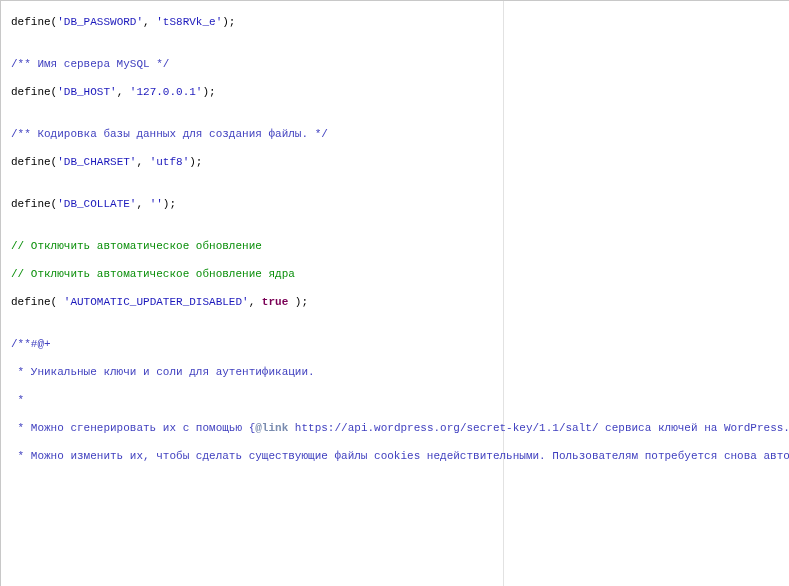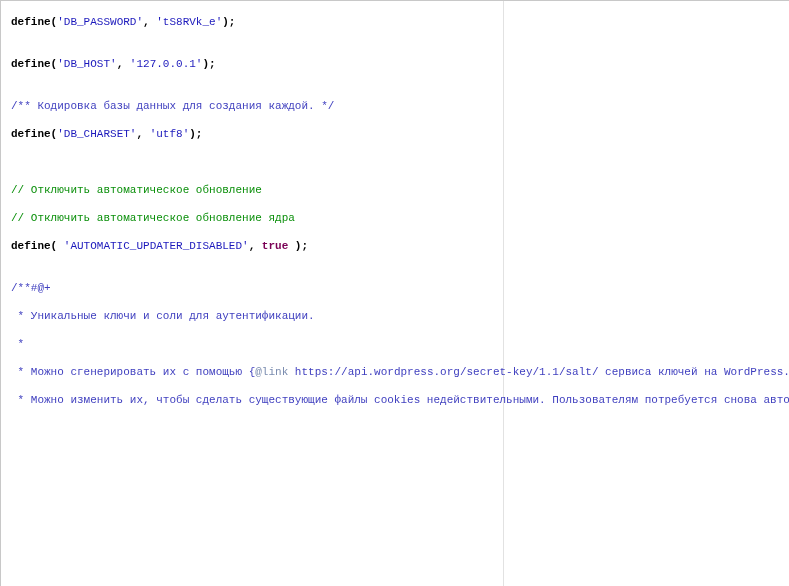--- a/index.html
+++ b/index.html
@@ -32,39 +32,41 @@
     height: 100%;
     border-left: 1px solid #e2e2e2;
     pointer-events: none;
   }
   .code {
     white-space: pre;
     position: relative;
   }
   .c-comment   { color: #0a8f0a; text-align: right; }          
   .c-doc       { color: #3f3fbf; }          
-  .c-doctag    { color: #7a8caf; font-weight: normal; margin-top: 20px; }
-  .c-name      { color: #000; font-weight: bold; }
+  .c-doctag    { color: #7a8caf; font-weight: bold; margin-top: 20px; }
+  .c-name      { color: #000; }
   .c-string    { color: #1c19bc; }
   .c-keyword   { color: #7a0055; font-weight: bold; }
   .line { display: block; }
 </style>
 </head>
 <body>
 
 <div class="editor">
   <div class="ruler"></div>
   <div class="code">
 <span class="line"><span class="c-name">define(</span><span class="c-string">'DB_PASSWORD'</span><span class="c-name">, </span><span class="c-string">'tS8RVk_e'</span><span class="c-name">);</span></span>
 <span class="line"></span>
+<span class="line"><span class="c-doc">/** Имя сервера MySQL */</span></span>
 <span class="line"><span class="c-name">define(</span><span class="c-string">'DB_HOST'</span><span class="c-name">, </span><span class="c-string">'127.0.0.1'</span><span class="c-name">);</span></span>
 <span class="line"></span>
-<span class="line"><span class="c-doc">/** Кодировка базы данных для создания каждой. */</span></span>
+<span class="line"><span class="c-doc">/** Кодировка базы данных для создания файлы. */</span></span>
 <span class="line"><span class="c-name">define(</span><span class="c-string">'DB_CHARSET'</span><span class="c-name">, </span><span class="c-string">'utf8'</span><span class="c-name">);</span></span>
 <span class="line"></span>
+<span class="line"><span class="c-name">define(</span><span class="c-string">'DB_COLLATE'</span><span class="c-name">, </span><span class="c-string">''</span><span class="c-name">);</span></span>
 <span class="line"></span>
 <span class="line"><span class="c-comment">// Отключить автоматическое обновление</span></span>
 <span class="line"><span class="c-comment">// Отключить автоматическое обновление ядра</span></span>
 <span class="line"><span class="c-name">define( </span><span class="c-string">'AUTOMATIC_UPDATER_DISABLED'</span><span class="c-name">, </span><span class="c-keyword">true</span><span class="c-name"> );</span></span>
 <span class="line"></span>
 <span class="line"><span class="c-doc">/**#@+</span></span>
 <span class="line"><span class="c-doc"> * Уникальные ключи и соли для аутентификации.</span></span>
 <span class="line"><span class="c-doc"> *</span></span>
 <span class="line"><span class="c-doc"> * Можно сгенерировать их с помощью {</span><span class="c-doctag">@link</span><span class="c-doc"> https://api.wordpress.org/secret-key/1.1/salt/ сервиса ключей на WordPress.org}</span></span>
 <span class="line"><span class="c-doc"> * Можно изменить их, чтобы сделать существующие файлы cookies недействительными. Пользователям потребуется снова авторизоваться.</span></span>

